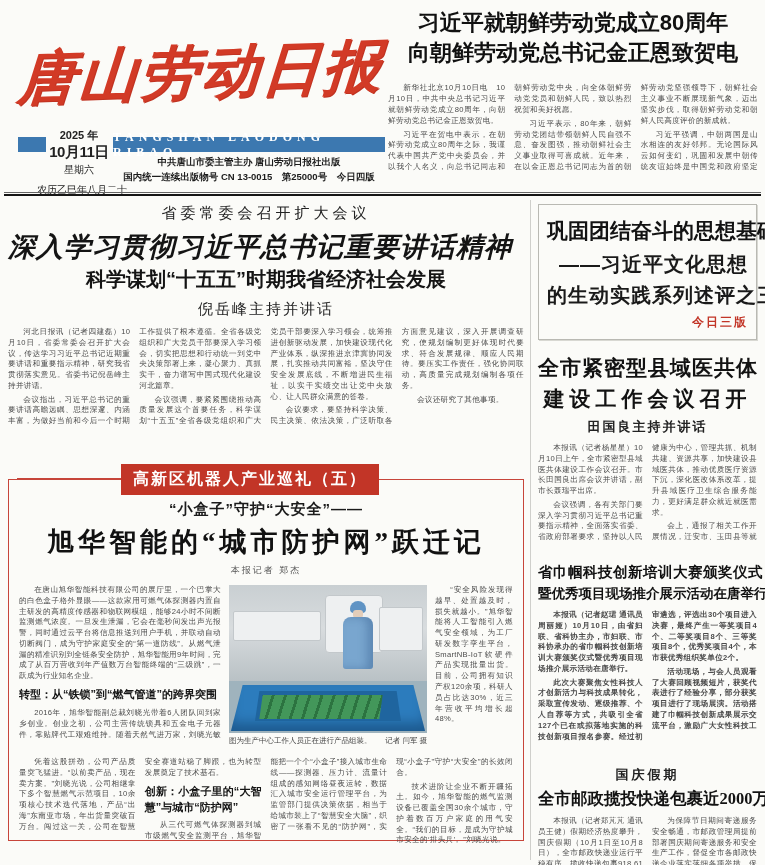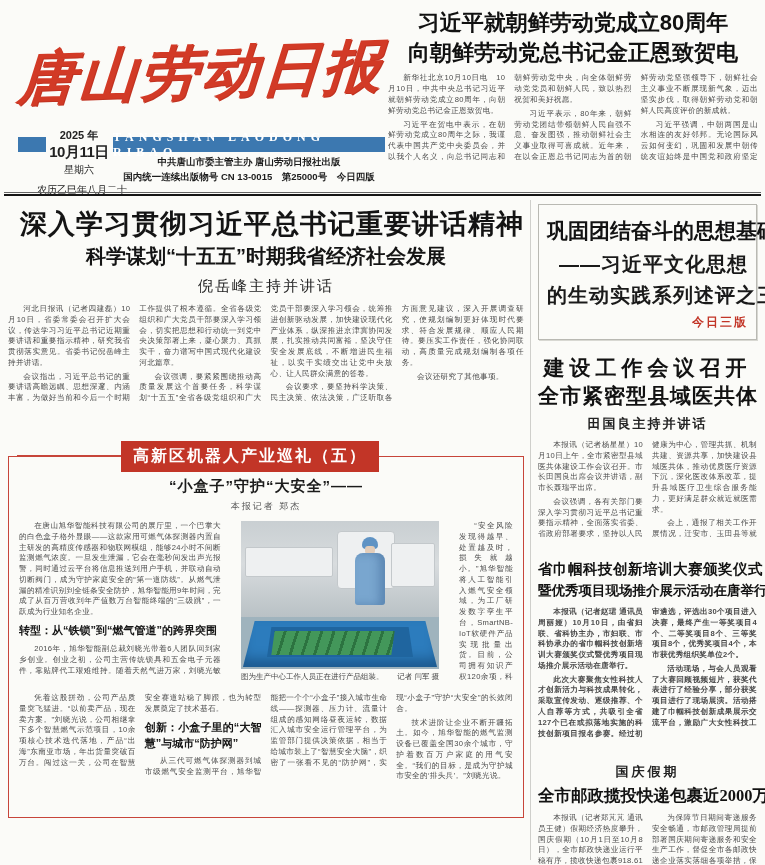--- a/index.html
+++ b/index.html
@@ -45,36 +45,36 @@
   
   .cols { column-gap:9px; text-align:justify; overflow:hidden; }
   .body-sm p { font-size:7.6px; line-height:1.42; color:#4b4b4b; text-indent:2em; margin-bottom:3px;
     filter:blur(0.35px); letter-spacing:.3px; }
   
   #main { position:absolute; left:8px; top:200px; width:749px; height:660px; display:flex; }
   #left-col { width:522px; padding-right:6px; }
   #sidebar { width:227px; border-left:1px solid #cfcfcb; padding-left:7px; }
   
   #main-story .kicker { text-align:center; font-size:15px; color:#222; letter-spacing:4px; margin-top:4px; }
-  #main-story .h1 { text-align:right; font-size:27px; font-weight:900; color:#141414; letter-spacing:1px; margin-top:6px; white-space:nowrap; }
+  #main-story .h1 { text-align:left; font-size:27px; font-weight:900; color:#141414; letter-spacing:1px; margin-top:6px; white-space:nowrap;font-style:italic; }
   #main-story .h2 { text-align:center; font-size:20px; font-weight:900; color:#141414; letter-spacing:0px; margin-top:1px; white-space:nowrap; }
   #main-story .sub { text-align:center; font-size:15px; color:#222; letter-spacing:2px; margin-top:7px; }
   #main-story .body-sm { column-count:4; height:128px; margin-top:8px; }
   
   #feature { position:relative; margin-top:24px; border:1px solid #c7453a; padding:20px 10px 8px; height:362px; }
   #feature-banner {
     position:absolute; left:112px; top:-16px; background:#c23527; color:#fff;
     font-size:16px; font-weight:bold; letter-spacing:2px; padding:5px 12px; white-space:nowrap;
   }
   #feature-banner-line { position:absolute; left:8px; top:-2px; width:104px; height:1px; background:#c7453a; }
   #feature .kicker { text-align:center; font-weight:bold; font-size:15px; color:#1b1b1b; letter-spacing:1px; }
   #feature .h1 { text-align:center; font-family:"Liberation Serif", serif; font-weight:bold;
     font-size:27px; color:#111; letter-spacing:4px; margin-top:5px; white-space:nowrap; }
   #feature .byline { text-align:center; font-size:9px; color:#555; margin-top:4px; letter-spacing:2px; }
-  #feature-grid { display:grid; grid-template-columns:202px 198px 1fr; gap:20px; margin-top:8px; height:166px; }
+  #feature-grid { display:grid; grid-template-columns:202px 198px 1fr; gap:8px; margin-top:8px; height:166px; }
   .feat-subhead { font-weight:bold; font-size:11px; line-height:1.45; color:#161616; margin:5px 0; text-indent:0; }
   #feature-bottom { column-count:4; height:100px; margin-top:6px; }
   
   #photo { position:relative; width:198px; }
   #photo-top { position:relative; height:96px; background:linear-gradient(180deg,#c9cfd2 0%,#d8dcde 45%,#b9c1c5 100%); overflow:hidden; }
   .machine { position:absolute; background:#eef0f1; border:1px solid #c3c8cb; border-radius:2px; }
   #m1 { left:4px; top:26px; width:88px; height:30px; }
   #m2 { left:96px; top:10px; width:58px; height:58px; border-radius:4px; }
   #m3 { left:150px; top:22px; width:44px; height:44px; }
   .worker { position:absolute; left:112px; top:16px; width:34px; height:76px; }
@@ -127,51 +127,53 @@
       <div id="bluebar-main" class="bluebar">TANGSHAN LAODONG RIBAO</div>
       <div id="pubinfo">
         <div class="l1">中共唐山市委主管主办  唐山劳动日报社出版</div>
         <div class="l2">国内统一连续出版物号 CN 13-0015　第25000号　今日四版</div>
       </div>
     </div>
 
     <div id="top-story">
       <div class="h1">习近平就朝鲜劳动党成立80周年</div>
       <div class="h2">向朝鲜劳动党总书记金正恩致贺电</div>
-      <div class="cols body-sm" style="column-count:3; height:92px; margin-top:6px;">
+      <div class="cols body-sm" style="column-count:3; height:92px; margin-top:16px;">
         <p>新华社北京10月10日电　10月10日，中共中央总书记习近平就朝鲜劳动党成立80周年，向朝鲜劳动党总书记金正恩致贺电。</p>
         <p>习近平在贺电中表示，在朝鲜劳动党成立80周年之际，我谨代表中国共产党中央委员会，并以我个人名义，向总书记同志和朝鲜劳动党中央，向全体朝鲜劳动党党员和朝鲜人民，致以热烈祝贺和美好祝愿。</p>
         <p>习近平表示，80年来，朝鲜劳动党团结带领朝鲜人民自强不息、奋发图强，推动朝鲜社会主义事业取得可喜成就。近年来，在以金正恩总书记同志为首的朝鲜劳动党坚强领导下，朝鲜社会主义事业不断展现新气象，迈出坚实步伐，取得朝鲜劳动党和朝鲜人民高度评价的新成就。</p>
         <p>习近平强调，中朝两国是山水相连的友好邻邦。无论国际风云如何变幻，巩固和发展中朝传统友谊始终是中国党和政府坚定不移的方针。中方愿同朝方一道，加强战略沟通，深化交流合作，推动中朝关系不断向前发展，更好造福两国和两国人民。衷心祝愿朝鲜劳动党不断发展壮大，祝朝鲜社会主义事业取得更大成就！祝中朝友谊万古长青！</p>
       </div>
     </div>
     <div id="header-rule"></div>
   </div>
 
   <div id="main">
 
     <div id="left-col">
 
       <div id="main-story">
+        <div class="kicker">省委常委会召开扩大会议</div>
         <div class="h1">深入学习贯彻习近平总书记重要讲话精神</div>
         <div class="h2">科学谋划“十五五”时期我省经济社会发展</div>
         <div class="sub">倪岳峰主持并讲话</div>
         <div class="cols body-sm">
           <p>河北日报讯（记者四建磊）10月10日，省委常委会召开扩大会议，传达学习习近平总书记近期重要讲话和重要指示精神，研究我省贯彻落实意见。省委书记倪岳峰主持并讲话。</p>
           <p>会议指出，习近平总书记的重要讲话高瞻远瞩、思想深邃、内涵丰富，为做好当前和今后一个时期工作提供了根本遵循。全省各级党组织和广大党员干部要深入学习领会，切实把思想和行动统一到党中央决策部署上来，凝心聚力、真抓实干，奋力谱写中国式现代化建设河北篇章。</p>
           <p>会议强调，要紧紧围绕推动高质量发展这个首要任务，科学谋划“十五五”全省各级党组织和广大党员干部要深入学习领会，统筹推进创新驱动发展，加快建设现代化产业体系，纵深推进京津冀协同发展，扎实推动共同富裕，坚决守住安全发展底线，不断增进民生福祉，以实干实绩交出让党中央放心、让人民群众满意的答卷。</p>
           <p>会议要求，要坚持科学决策、民主决策、依法决策，广泛听取各方面意见建议，深入开展调查研究，使规划编制更好体现时代要求、符合发展规律、顺应人民期待。要压实工作责任，强化协同联动，高质量完成规划编制各项任务。</p>
           <p>会议还研究了其他事项。</p>
         </div>
       </div>
 
       <div id="feature">
         <div id="feature-banner-line"></div>
         <div id="feature-banner">高新区机器人产业巡礼（五）</div>
         <div class="kicker">“小盒子”守护“大安全”——</div>
+        <div class="h1">旭华智能的“城市防护网”跃迁记</div>
         <div class="byline">本报记者 郑杰</div>
 
         <div id="feature-grid">
           <div class="cols body-sm" style="column-count:1;">
             <p>在唐山旭华智能科技有限公司的展厅里，一个巴掌大的白色盒子格外显眼——这款家用可燃气体探测器内置自主研发的高精度传感器和物联网模组，能够24小时不间断监测燃气浓度。一旦发生泄漏，它会在毫秒间发出声光报警，同时通过云平台将信息推送到用户手机，并联动自动切断阀门，成为守护家庭安全的“第一道防线”。从燃气泄漏的精准识别到全链条安全防护，旭华智能用9年时间，完成了从百万营收到年产值数万台智能终端的“三级跳”，一跃成为行业知名企业。</p>
             <div class="feat-subhead">转型：从“铁锁”到“燃气管道”的跨界突围</div>
             <p>2016年，旭华智能副总裁刘晓光带着6人团队回到家乡创业。创业之初，公司主营传统锁具和五金电子元器件，靠贴牌代工艰难维持。随着天然气进万家，刘晓光敏锐察觉到燃气安全这片“蓝海”，毅然决定转型，聚焦燃气报警器研发，把“铁锁”换成了“燃气管道”上的安全卫士。</p>
 
           </div>
 
@@ -215,22 +217,22 @@
     <div id="sidebar">
 
       <div id="thought-box">
         <div class="l1">巩固团结奋斗的思想基础</div>
         <div class="l2">——习近平文化思想</div>
         <div class="l3">的生动实践系列述评之三</div>
         <div class="tag">今日三版</div>
       </div>
 
       <div id="medical" class="side-art">
+        <div class="h h1">全市紧密型县域医共体</div>
         <div class="h h2">建设工作会议召开</div>
-        <div class="h h1">全市紧密型县域医共体</div>
         <div class="sub">田国良主持并讲话</div>
         <div class="cols body-sm">
           <p>本报讯（记者杨星星）10月10日上午，全市紧密型县域医共体建设工作会议召开。市长田国良出席会议并讲话，副市长聂瑞平出席。</p>
           <p>会议强调，各有关部门要深入学习贯彻习近平总书记重要指示精神，全面落实省委、省政府部署要求，坚持以人民健康为中心，管理共抓、机制共建、资源共享，加快建设县域医共体，推动优质医疗资源下沉，深化医改体系改革，提升县域医疗卫生综合服务能力，更好满足群众就近就医需求。</p>
           <p>会上，通报了相关工作开展情况，迁安市、玉田县等就推进医共体建设作了交流发言。</p>
         </div>
       </div>
 
       <div id="award" class="side-art">
         <div class="h h1">省巾帼科技创新培训大赛颁奖仪式</div>

